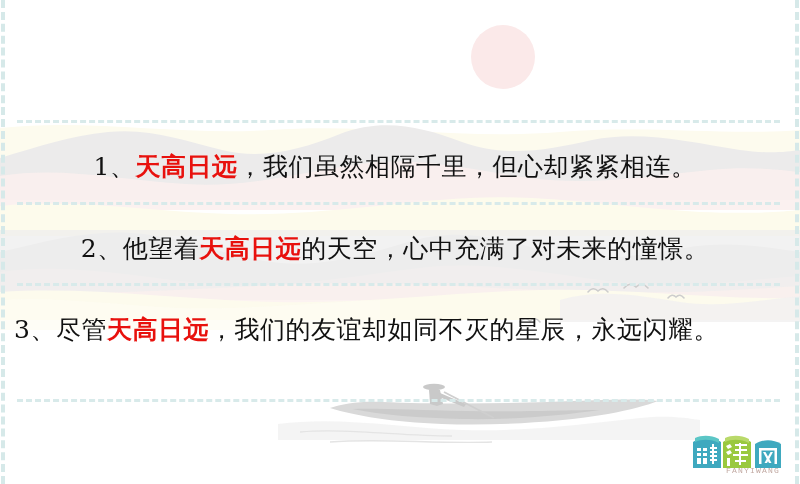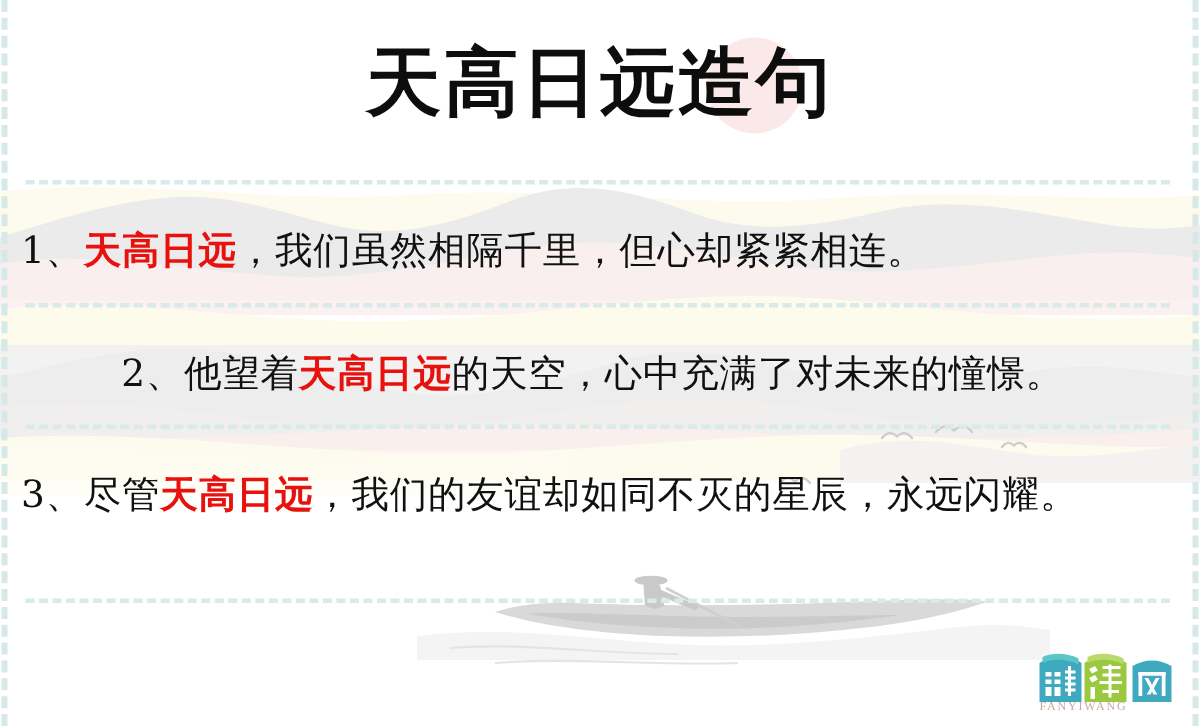--- a/index.html
+++ b/index.html
@@ -81,44 +81,45 @@
     width: 762px;
   }
   .sentence {
     font-family: "DejaVu Serif", "Liberation Serif", serif;
     font-size: 25px;
     line-height: 42px;
     color: #111111;
     letter-spacing: 0.5px;
     margin: 0;
   }
-  .s1 { position: absolute; left: 0; top: 14px;  width: 762px; }
+  .s1 { position: absolute; left: 0; top: 14px;  width: 762px; text-align: center; }
   .s2 { position: absolute; left: 0; top: 96px;  width: 762px; text-align: center; }
   .s3 { position: absolute; left: 0; top: 177px; width: 762px; }
 
   .idiom {
     color: #e8110d;
     font-weight: bold;
   }
 
   
   .logo {
     position: absolute;
     left: 689px;
     top: 430px;
     width: 96px;
     height: 48px;
   }
   .logo-svg { display: block; width: 96px; height: 40px; }
   .logo-word {
     position: absolute;
-    left: 4px;
+    left: 16px;
     top: 36px;
     width: 96px;
-    font-family: Liberation Serif, serif;
+    text-align: center;
+    font-family: Liberation Mono, monospace;
     font-size: 8px;
     letter-spacing: 1.2px;
     color: #c2a9a2;
     white-space: nowrap;
   }
 </style>
 </head>
 <body>
 
 <div id="page">
@@ -199,21 +200,20 @@
   </div>
 
   <div class="dash-v left"></div>
   <div class="dash-v right"></div>
 
   <div class="dash-h" style="top:120px"></div>
   <div class="dash-h" style="top:202px"></div>
   <div class="dash-h" style="top:283px"></div>
   <div class="dash-h" style="top:399px"></div>
 
-  <div class="title">天高日远造句</div>
 
   <div class="sentences">
 
     <p class="sentence s1">
       <span>1、</span><span></span><span class="idiom">天高日远</span><span>，我们虽然相隔千里，但心却紧紧相连。</span>
     </p>
 
     <p class="sentence s2">
       <span>2、</span><span>他望着</span><span class="idiom">天高日远</span><span>的天空，心中充满了对未来的憧憬。</span>
     </p>

